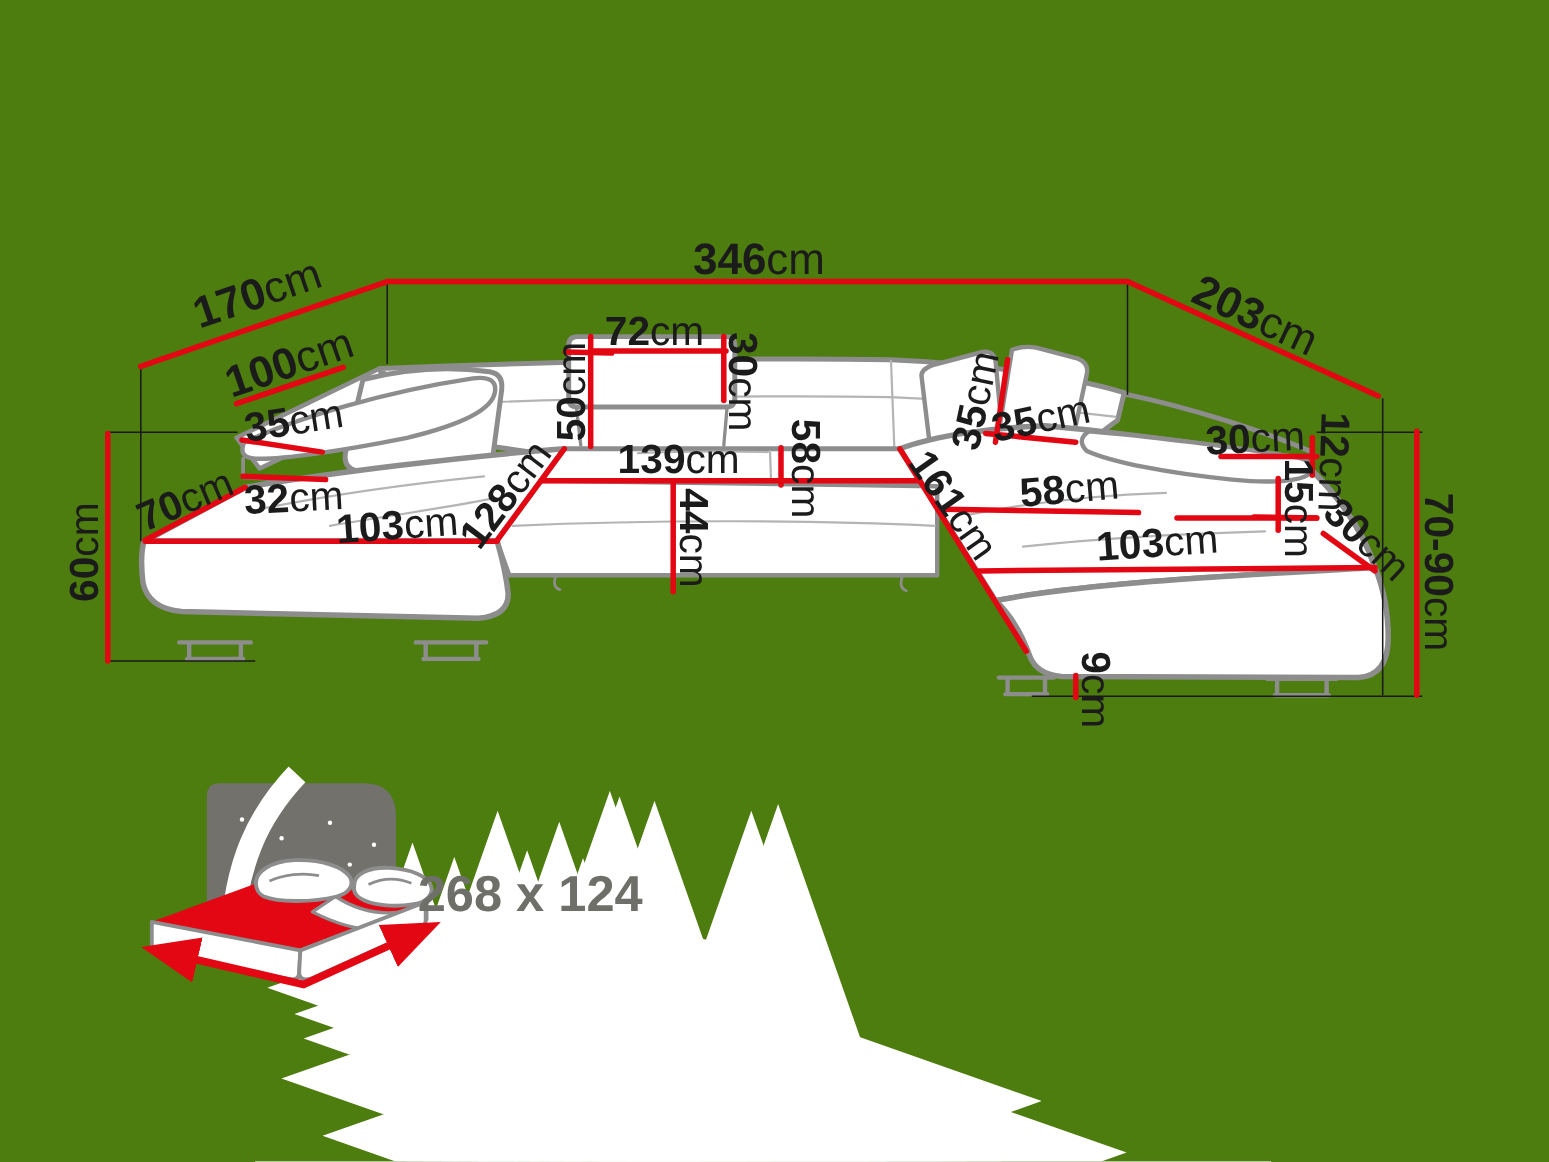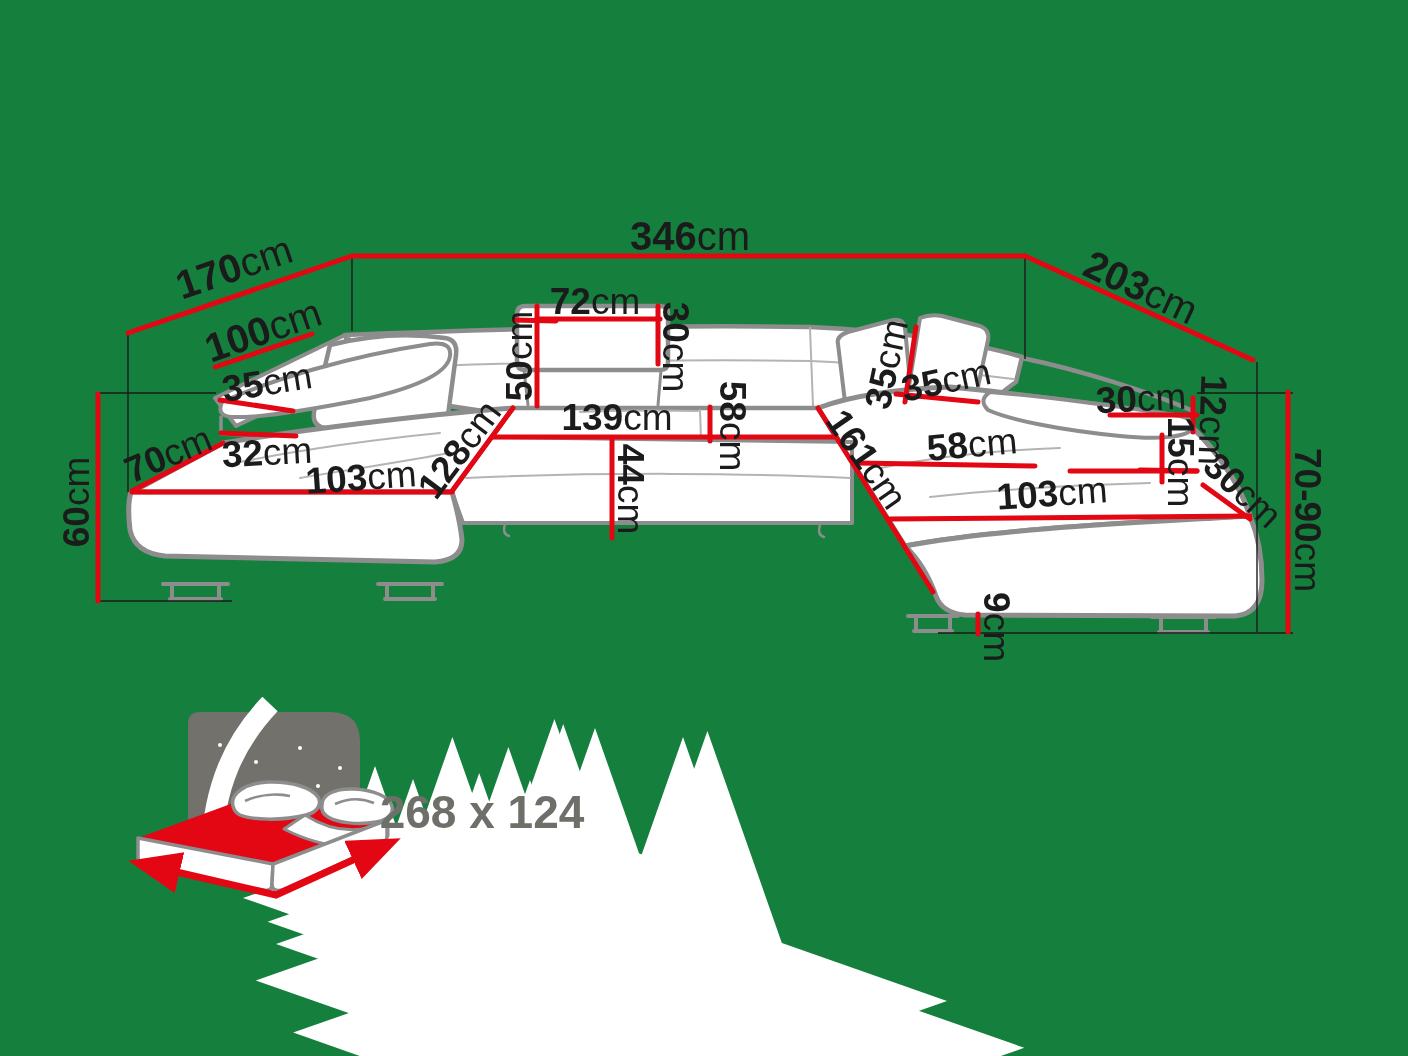--- a/index.html
+++ b/index.html
@@ -1,16 +1,16 @@
 <!DOCTYPE html>
 <html><head>
 <meta charset="utf-8">
 <style>
   html,body{margin:0;padding:0;background:#ffffff;}
-  .stage{position:relative;width:1408px;height:1056px;background:#15803d;overflow:hidden;}
+  .stage{position:relative;width:1408px;height:1056px;background:#4d7c0f;overflow:hidden;}
   svg{display:block;}
   text{font-family:"Liberation Sans","DejaVu Sans",sans-serif;fill:#1b1b1b;}
   .dim{font-size:37px;dominant-baseline:central;}
   .dim .num{font-weight:700;}
   .dim .unit{font-weight:400;}
   .dim.lg{font-size:40px;}
   .bedsize{font-size:46px;font-weight:700;fill:#6f6f69;dominant-baseline:central;}
 </style>
 </head>
 <body>

